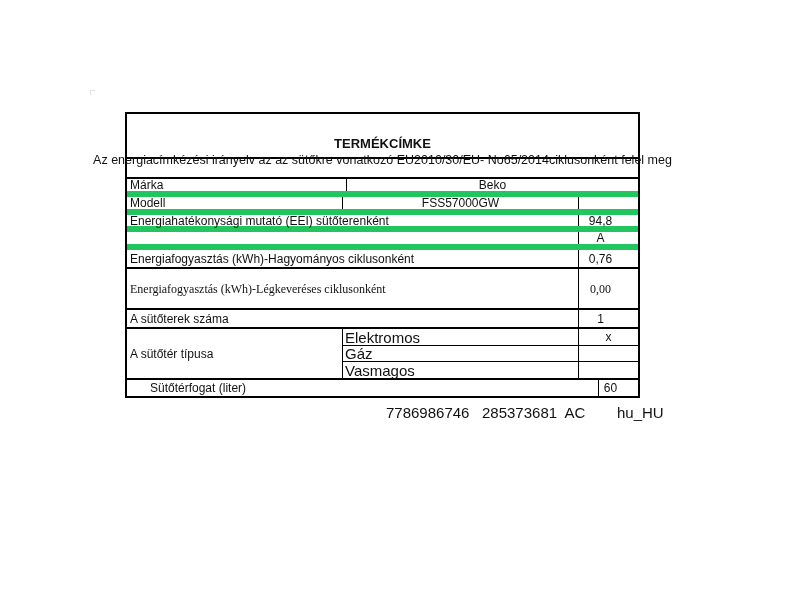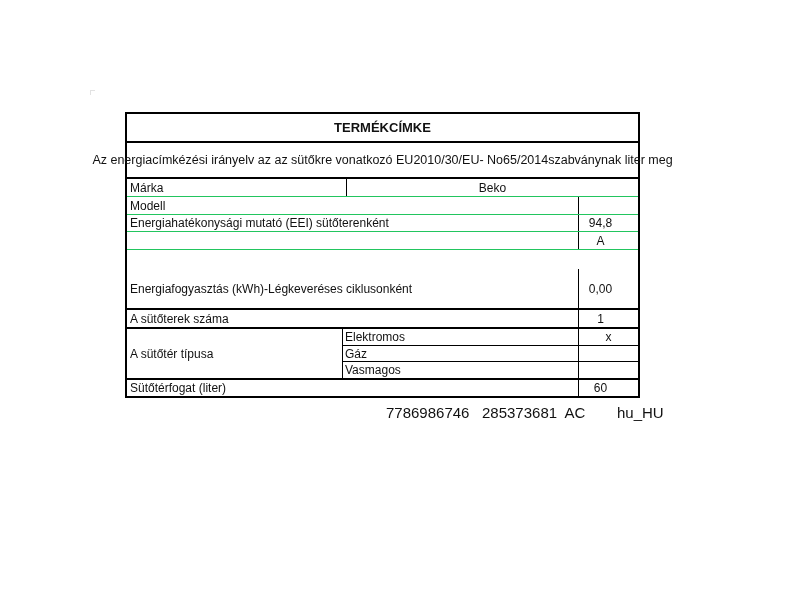--- a/index.html
+++ b/index.html
@@ -2,96 +2,101 @@
 <html><head>
 <meta charset="utf-8">
 <style>
   html, body { margin:0; padding:0; background:#ffffff; }
   body { width:800px; height:600px; position:relative; overflow:hidden;
          font-family:"Liberation Sans", sans-serif; color:#111; }
   .mark { position:absolute; left:90px; top:90px; width:4px; height:4px;
           border-left:1px solid #e2e2e2; border-top:1px solid #e2e2e2; }
   .label { position:absolute; left:125px; top:112px; width:515px; height:286px;
            border:2px solid #000; box-sizing:border-box; }
-  .row { position:absolute; left:0; right:0; border-bottom:1px solid #22c55e; box-sizing:border-box; }
+  .row { position:absolute; left:0; right:0; border-bottom:6px solid #22c55e; box-sizing:border-box; }
   .cell { position:absolute; top:0; bottom:0; font-size:12px; line-height:1; display:flex;
           align-items:center; box-sizing:border-box; white-space:nowrap; }
   .l { left:3px; }
   .c { justify-content:center; }
   .v { left:451px; right:16px; justify-content:center; border-left:1px solid #000; }
   .mid { left:219px; right:0; justify-content:center; border-left:1px solid #000; }
   .title { font-weight:bold; font-size:13px; }
   .thick { border-bottom:2px solid #000; }
   .sub { position:absolute; left:215px; width:236px; border-left:1px solid #000;
-         border-bottom:1px solid #000; box-sizing:border-box; font-size:12px;
+         border-bottom:1px solid #000; box-sizing:border-box; font-size:15px;
          display:flex; align-items:center; padding-left:2px; }
   .subv { position:absolute; left:451px; right:0; border-left:1px solid #000;
           border-bottom:1px solid #000; box-sizing:border-box; font-size:12px;
           display:flex; align-items:center; justify-content:center; }
   .footer { position:absolute; top:404px; font-size:15px; }
 </style>
 </head>
 <body>
 
 <div class="mark"></div>
 
 <div class="label">
 
-  <div class="row thick" style="top:0;height:29px;">
+  <div class="row thick" style="top:16px;height:29px;">
     <div class="cell c title" style="left:0;right:0;">TERMÉKCÍMKE</div>
   </div>
 
   <div class="row thick" style="top:29px;height:36px;">
     <div class="cell c" style="left:0;right:0;flex-direction:row;justify-content:center;line-height:13px;font-size:12.5px;">
       <span>Az energiacímkézési irányelv  az az sütőkre vonatkozó EU2010/30/EU-  No65/2014</span>
-      <span>szabványnak liter meg</span>
+      <span>ciklusonként felel meg</span>
     </div>
   </div>
 
   <div class="row" style="top:65px;height:18px;">
     <div class="cell l">Márka</div>
     <div class="cell mid">Beko</div>
   </div>
 
   <div class="row" style="top:83px;height:18px;">
     <div class="cell l">Modell</div>
+    <div class="cell" style="left:215px;width:236px;justify-content:center;border-left:1px solid #000;">FSS57000GW</div>
     <div class="cell v"></div>
   </div>
 
   <div class="row" style="top:101px;height:17px;padding-left:24px;">
     <div class="cell l">Energiahatékonysági mutató (EEI) sütőterenként</div>
     <div class="cell v">94,8</div>
   </div>
 
   <div class="row" style="top:118px;height:18px;">
     <div class="cell v">A</div>
   </div>
 
+  <div class="row thick" style="top:136px;height:19px;">
+    <div class="cell l">Energiafogyasztás (kWh)-Hagyományos ciklusonként</div>
+    <div class="cell v">0,76</div>
+  </div>
 
-  <div class="row thick" style="top:155px;height:41px;">
+  <div class="row thick" style="top:155px;height:41px;font-family:Liberation Serif, serif;">
     <div class="cell l">Energiafogyasztás  (kWh)-Légkeveréses ciklusonként</div>
     <div class="cell v">0,00</div>
   </div>
 
   <div class="row thick" style="top:196px;height:19px;">
     <div class="cell l">A sütőterek száma</div>
     <div class="cell v">1</div>
   </div>
 
   <div class="row thick" style="top:215px;height:51px;">
     <div class="cell l">A sütőtér típusa</div>
     <div class="sub" style="top:0;height:17px;">Elektromos</div>
     <div class="subv" style="top:0;height:17px;">x</div>
     <div class="sub" style="top:17px;height:16px;">Gáz</div>
     <div class="subv" style="top:17px;height:16px;"></div>
     <div class="sub" style="top:33px;height:16px;border-bottom:none;">Vasmagos</div>
     <div class="subv" style="top:33px;height:16px;border-bottom:none;"></div>
   </div>
 
-  <div class="row" style="top:266px;height:16px;border-bottom:none;">
+  <div class="row" style="top:266px;height:16px;border-bottom:none;margin-left:20px;">
     <div class="cell l">Sütőtérfogat (liter)</div>
     <div class="cell v">60</div>
   </div>
 </div>
 
 <div class="footer" style="left:386px;">7786986746</div>
 <div class="footer" style="left:482px;white-space:pre;">285373681  AC</div>
 <div class="footer" style="left:617px;">hu_HU</div>
 
 </body></html>

